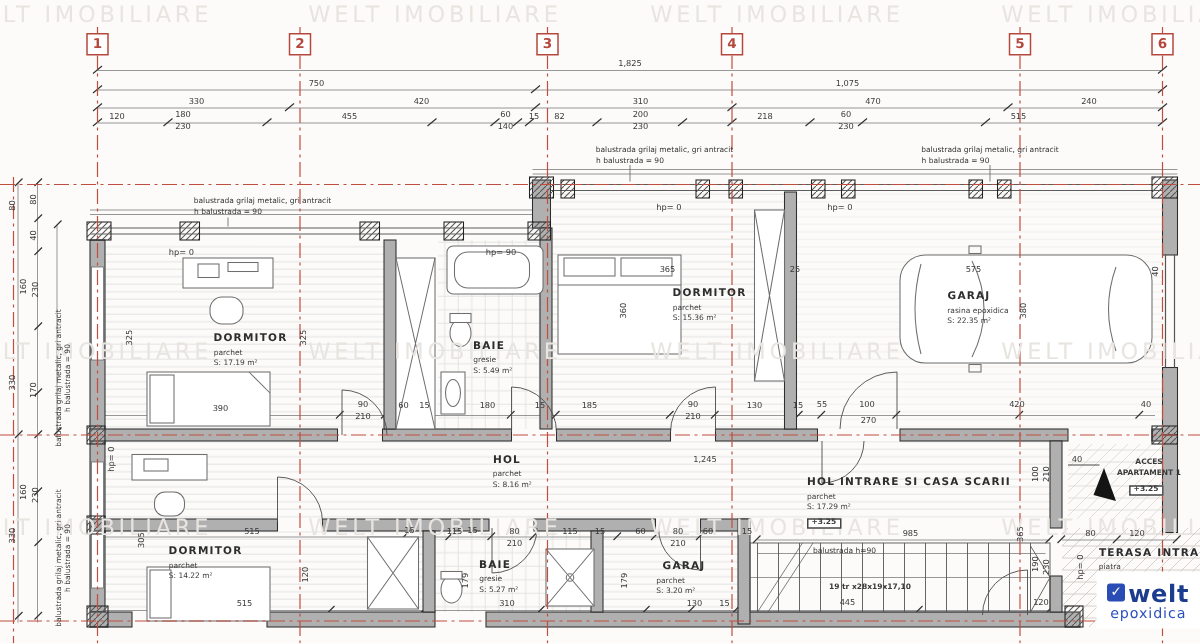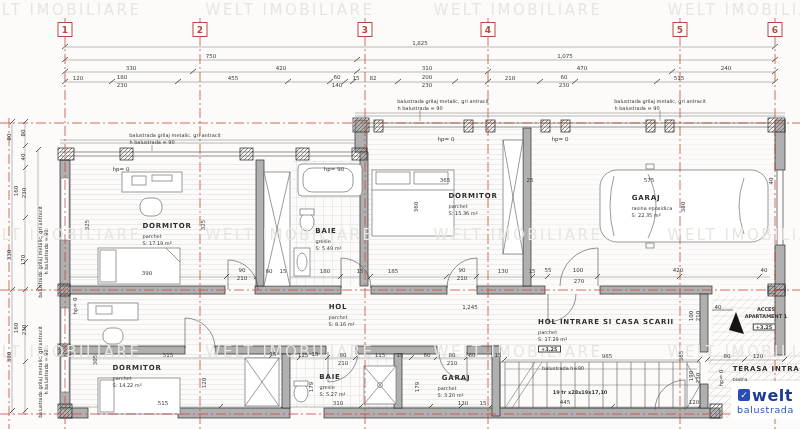--- a/index.html
+++ b/index.html
@@ -404,21 +404,21 @@
       <span class="lbl rs" style="left: 437.5px; top: 395px; transform: translate(0px, -50%);">S: 3.20 m²</span>
       <span class="lbl rn" style="left: 772px; top: 369px; transform: translate(-50%, -50%);">TERASA INTRARE</span>
       <span class="lbl rs" style="left: 732.5px; top: 379px; transform: translate(0px, -50%);">piatra</span>
     </div>
 
   <div id="logo">
     <div class="row">
       <span class="ic">✓</span>
       <span class="w1">welt</span>
     </div>
-    <span class="w2">balustrada</span>
+    <span class="w2">epoxidica</span>
   </div>
 <div class="gbubble" style="left: 65px; top: 22px;">1</div>
     <div class="gbubble" style="left: 200px; top: 22px;">2</div>
     <div class="gbubble" style="left: 365px; top: 22px;">3</div>
     <div class="gbubble" style="left: 488px; top: 22px;">4</div>
     <div class="gbubble" style="left: 680px; top: 22px;">5</div>
     <div class="gbubble" style="left: 775px; top: 22px;">6</div>
   </div>
 
 </body></html>

